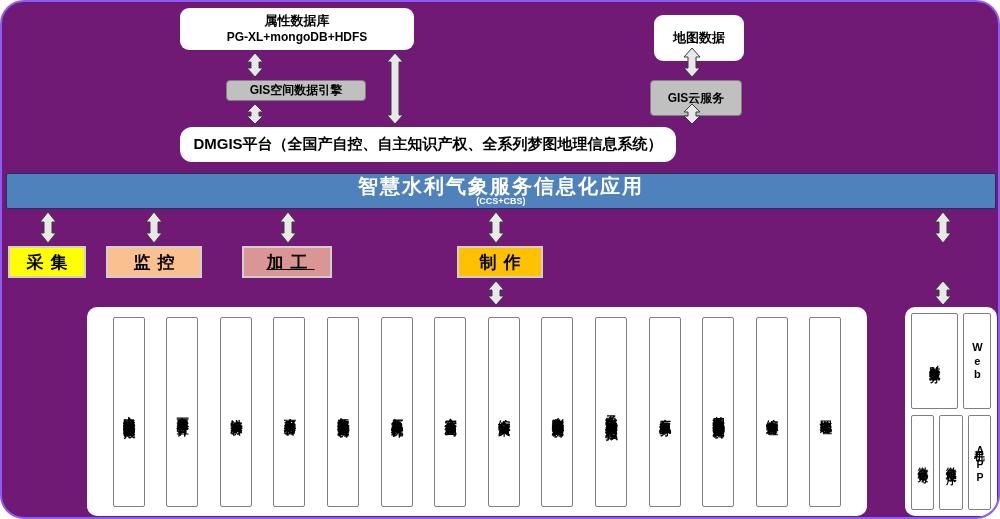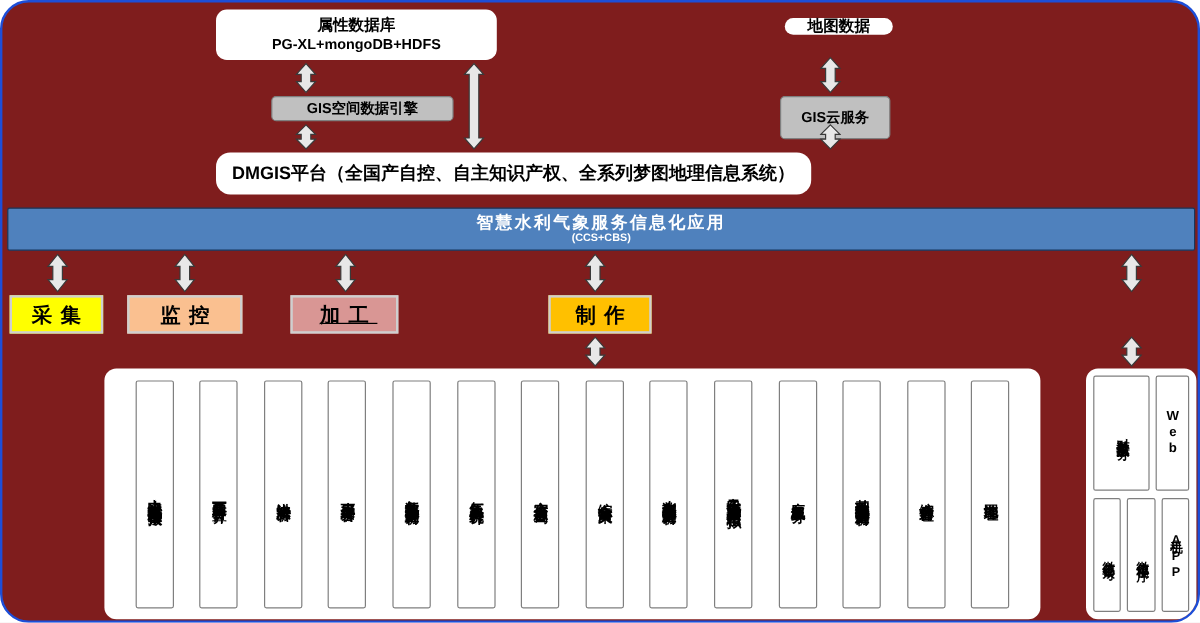--- a/index.html
+++ b/index.html
@@ -1,32 +1,32 @@
 <!DOCTYPE html>
 <html><head>
 <meta charset="utf-8">
 <style>
   html,body{margin:0;padding:0;background:#fff;}
   body{font-family:"Liberation Sans","DejaVu Sans",sans-serif;}
   .canvas{
     position:relative;width:1000px;height:519px;box-sizing:border-box;
-    background:#7f1d1d;border:2px solid #1d4ed8;border-radius:24px;overflow:hidden;
+    background:#701a75;border:2px solid #8b5cf6;border-radius:24px;overflow:hidden;
   }
   .box{position:absolute;box-sizing:border-box;display:flex;align-items:center;justify-content:center;text-align:center;}
   .white-round{background:#fff;border-radius:9px;color:#000;}
   .attr-db{left:178px;top:6px;width:234px;height:42px;flex-direction:column;line-height:1.25;}
   .attr-db .t1{font-size:13px;font-weight:bold;}
   .attr-db .t2{font-size:12px;font-weight:bold;}
-  .map-data{left:652px;top:13px;width:90px;height:14px;font-size:13px;font-weight:bold;}
+  .map-data{left:652px;top:13px;width:90px;height:46px;font-size:13px;font-weight:bold;}
   .gray-box{background:#c0c0c0;border:1px solid #7f7f7f;border-radius:4px;font-size:12px;font-weight:bold;color:#000;}
-  .gis-engine{left:224px;top:78px;width:152px;height:21px;}
+  .gis-engine{left:224px;top:78px;width:140px;height:21px;}
   .gis-cloud{left:648px;top:78px;width:92px;height:36px;}
   .dmgis{left:178px;top:125px;width:496px;height:35px;font-size:15px;font-weight:bold;border-radius:12px;}
   .banner{left:4px;top:171px;width:990px;height:36px;flex-direction:column;color:#fff;border:1px solid #17375e;border-radius:2px;line-height:1.1;}
-  .banner .t1{font-size:14px;font-weight:bold;letter-spacing:2px;}
+  .banner .t1{font-size:20px;font-weight:bold;letter-spacing:2px;}
   .banner .t2{font-size:9px;font-weight:bold;}
   .stage{height:32px;top:244px;border:2px solid #cfcfcf;font-size:17px;font-weight:bold;color:#000;}
   .stage span{letter-spacing:7px;margin-right:-7px;}
   .st-collection{left:6px;width:78px;}
   .st-monitoring{left:104px;width:96px;}
   .st-processing{left:240px;width:90px;}
   .st-production{left:455px;width:86px;}
   .st-service{left:905px;width:86px;}
   .main-panel{left:85px;top:305px;width:780px;height:209px;background:#fff;border-radius:10px;
     display:flex;justify-content:space-evenly;align-items:center;padding:0 4px;}

